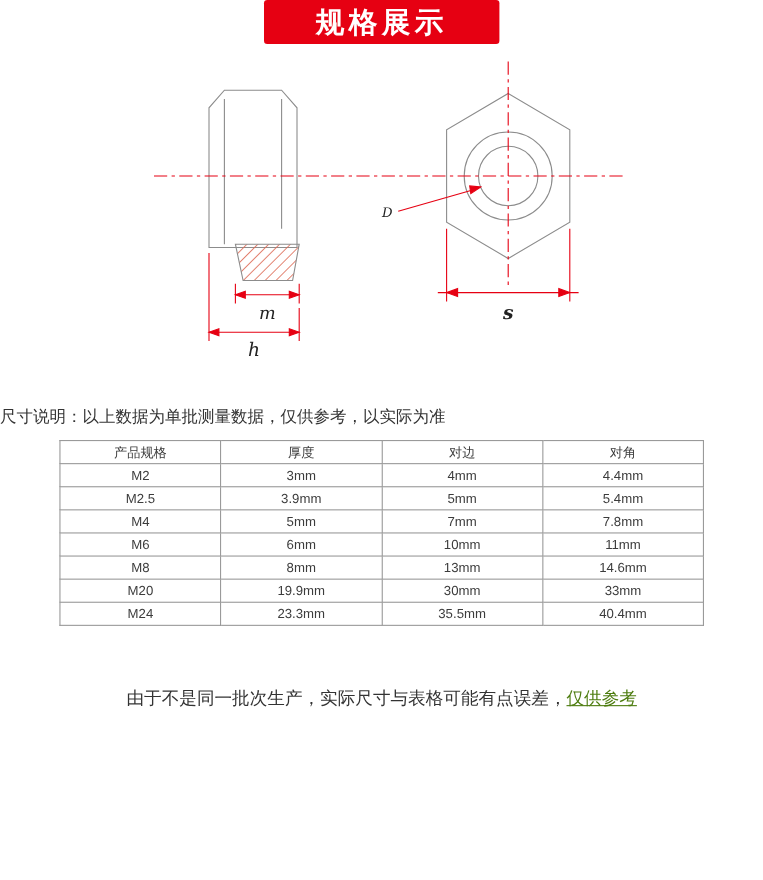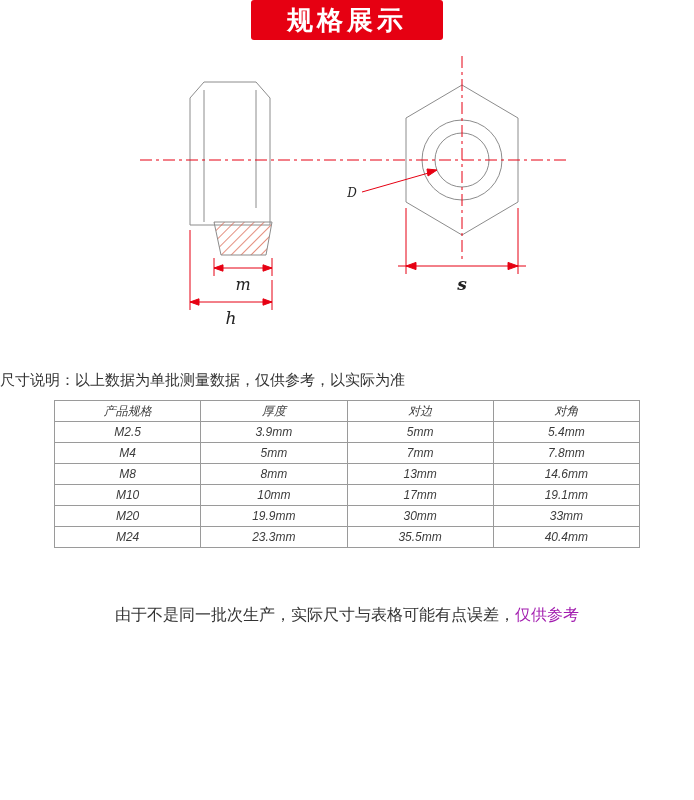--- a/index.html
+++ b/index.html
@@ -4,21 +4,21 @@
 <style>
   html, body { margin: 0; padding: 0; }
   body {
     width: 694px; height: 800px;
     background: #ffffff;
     font-family: "Liberation Sans", sans-serif;
     position: relative;
     overflow: hidden;
   }
   .banner {
-    width: 192px; height: 40px;
+    width: 214px; height: 40px;
     margin: 0 auto;
     background: #e60012;
     border-radius: 3px;
     display: flex; align-items: center; justify-content: center;
     color: #ffffff;
     font-size: 26px; font-weight: bold; letter-spacing: 4px;
   }
   .drawing { display: block; margin: 0 auto; }
   .caption {
     text-align: left;
@@ -38,29 +38,29 @@
     font-size: 12px;
     font-weight: normal;
     color: #3c3c3c;
     text-align: center;
     padding: 3px 2px;
     height: 14px;
     line-height: 14px;
     overflow: hidden;
     white-space: nowrap;
   }
-  table.spec { border: 1px solid #777777; font-style: italic; }
+  table.spec { border: 1px solid #777777; }
   .note {
     margin-top: 56px;
     text-align: center;
     font-size: 16px;
     color: #333333;
     line-height: 22px;
   }
-  .note .hl { color: #a21caf; }
+  .note .hl { color: #4d7c0f; text-decoration: underline; }
   .dim-label {
     font-family: "DejaVu Serif", serif;
     font-style: italic;
     fill: #222222;
   }
 </style>
 </head>
 <body>
 
 <div class="banner">规格展示</div>
@@ -126,42 +126,48 @@
   <thead>
     <tr>
       <th>产品规格</th>
       <th>厚度</th>
       <th>对边</th>
       <th>对角</th>
     </tr>
   </thead>
   <tbody>
       <tr>
+        <td>M2</td>
+        <td>3mm</td>
+        <td>4mm</td>
+        <td>4.4mm</td>
+      </tr>
+      <tr>
         <td>M2.5</td>
         <td>3.9mm</td>
         <td>5mm</td>
         <td>5.4mm</td>
       </tr>
       <tr>
         <td>M4</td>
         <td>5mm</td>
         <td>7mm</td>
         <td>7.8mm</td>
       </tr>
       <tr>
+        <td>M6</td>
+        <td>6mm</td>
+        <td>10mm</td>
+        <td>11mm</td>
+      </tr>
+      <tr>
         <td>M8</td>
         <td>8mm</td>
         <td>13mm</td>
         <td>14.6mm</td>
-      </tr>
-      <tr>
-        <td>M10</td>
-        <td>10mm</td>
-        <td>17mm</td>
-        <td>19.1mm</td>
       </tr>
       <tr>
         <td>M20</td>
         <td>19.9mm</td>
         <td>30mm</td>
         <td>33mm</td>
       </tr>
       <tr>
         <td>M24</td>
         <td>23.3mm</td>

